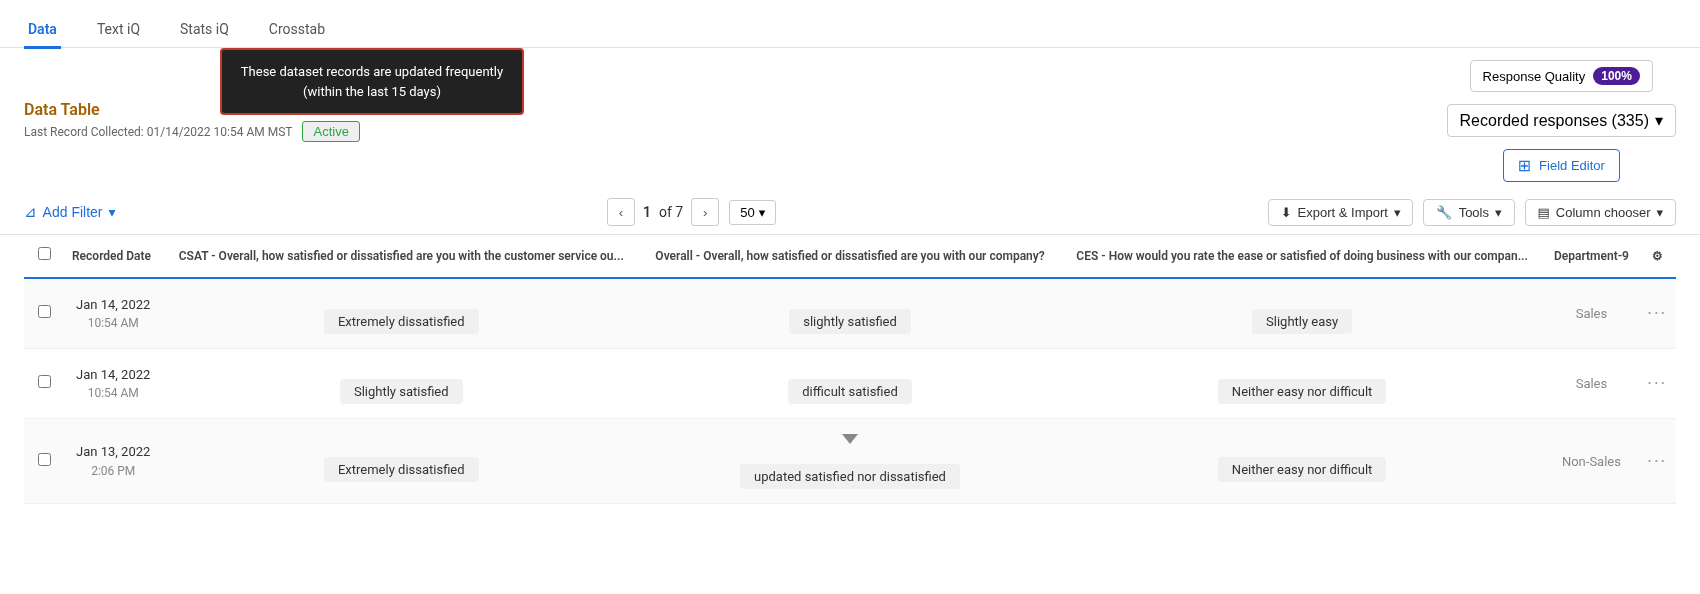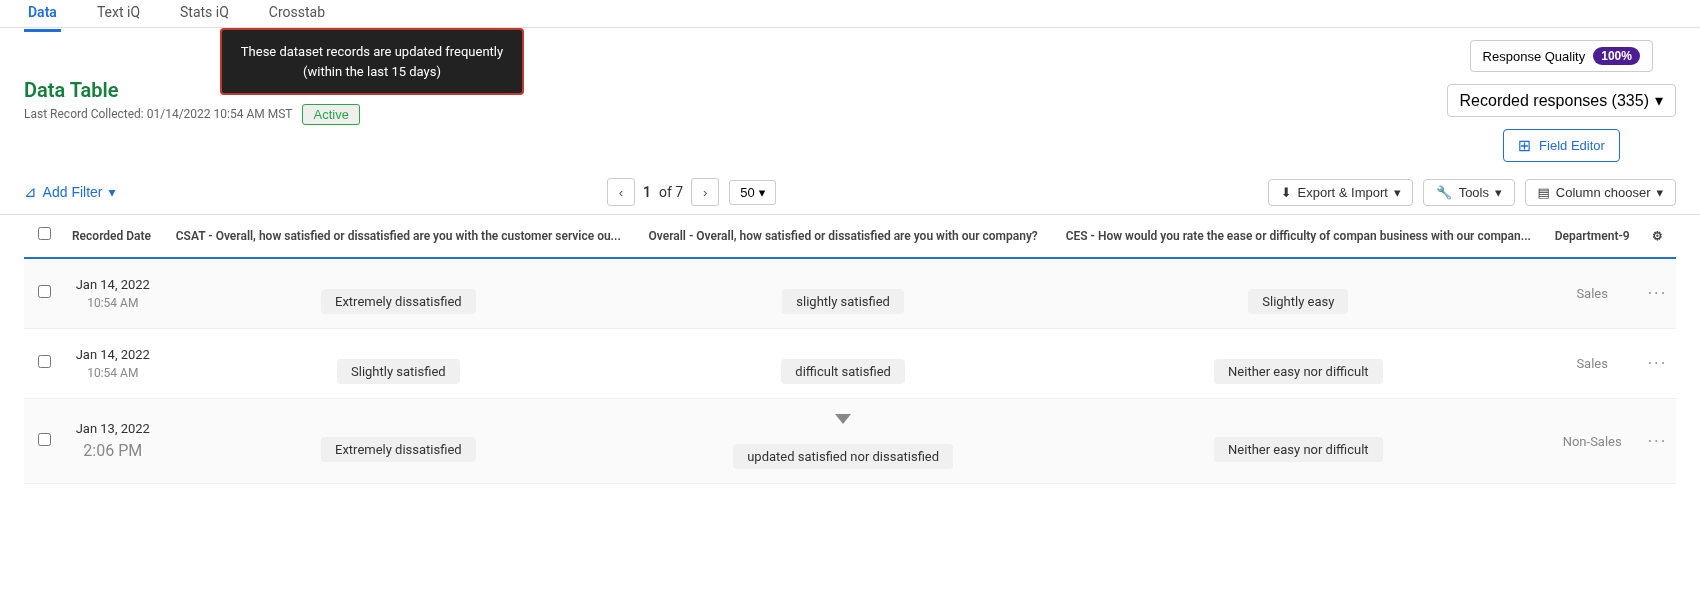--- a/index.html
+++ b/index.html
@@ -1,26 +1,26 @@
 <!DOCTYPE html>
 <html><head>
   <meta charset="utf-8">
   <style>
     * { box-sizing: border-box; margin: 0; padding: 0; }
     body { font-family: -apple-system, BlinkMacSystemFont, 'Segoe UI', Roboto, sans-serif; background: #fff; color: #333; font-size: 14px; }
 
     
-    .top-nav { display: flex; align-items: center; border-bottom: 1px solid #e0e0e0; padding: 12px 24px; gap: 32px; height: 28px; }
+    .top-nav { display: flex; align-items: flex-start; border-bottom: 1px solid #e0e0e0; padding: 12px 24px; gap: 32px; height: 48px; }
     .nav-item { padding: 10px 4px; cursor: pointer; color: #555; font-size: 14px; border-bottom: 3px solid transparent; line-height: 1; }
     .nav-item.active { color: #1d6fdb; border-bottom: 3px solid #1d6fdb; font-weight: 600; }
 
     
     .header { display: flex; align-items: center; padding: 12px 24px 8px; gap: 16px; position: relative; }
     .header-left { flex: 1; }
-    .header-title { font-size: 20px; font-weight: 600; color: #15803d; }
+    .header-title { font-size: 16px; font-weight: 600; color: #a16207; }
     .header-sub { font-size: 12px; color: #666; margin-top: 2px; display: flex; align-items: center; gap: 10px; }
     .active-badge { border: 1px solid #28a745; color: #28a745; padding: 2px 10px; border-radius: 3px; font-size: 13px; font-weight: 500; cursor: pointer; }
     .header-right { display: flex; align-items: center; gap: 12px; flex-direction: column; }
     .response-quality-btn { border: 1px solid #ccc; border-radius: 4px; padding: 6px 12px; display: flex; align-items: center; gap: 8px; font-size: 13px; background: #fff; cursor: pointer; }
     .quality-badge { background: #4c1d95; color: #fff; border-radius: 10px; padding: 2px 8px; font-size: 12px; font-weight: 600; }
     .recorded-btn { border: 1px solid #ccc; border-radius: 4px; padding: 6px 12px; font-size: 16px; background: #fff; cursor: pointer; display: flex; align-items: center; gap: 6px; }
     .field-editor-btn { border: 1px solid #1d6fdb; border-radius: 4px; padding: 6px 14px; font-size: 13px; background: #fff; color: #1d6fdb; cursor: pointer; display: flex; align-items: center; gap: 8px; font-weight: 500; }
 
     
     .tooltip-box { position: absolute; top: 0; left: 220px; background: #222; color: #fff; padding: 12px 16px; border-radius: 4px; border: 2px solid #c0392b; font-size: 13px; line-height: 1.5; text-align: center; width: 304px; z-index: 100; }
@@ -141,21 +141,21 @@
         <th class="left">
           <span>Recorded Date</span>
         </th>
         <th>
           <span>CSAT - Overall, how satisfied or dissatisfied are you with the customer service ou...</span>
         </th>
         <th>
           <span>Overall - Overall, how satisfied or dissatisfied are you with our company?</span>
         </th>
         <th>
-          <span>CES - How would you rate the ease or difficulty of compan business with our compan...</span>
+          <span>CES - How would you rate the ease or satisfied of doing business with our compan...</span>
         </th>
         <th>
           <span>Department-9</span>
         </th>
         <th>
           <span>⚙</span>
         </th>
       </tr>
     </thead>
     <tbody id="table-body">
@@ -204,21 +204,21 @@
     <td>
       <span class="three-dots">···</span>
     </td>
   </tr>
         <tr class="row-odd">
     <td class="check-col">
       <input type="checkbox" style="">
     </td>
     <td class="date-cell">
       <div>Jan 13, 2022</div>
-      <div style="color:#888; font-size:16px;">2:06 PM</div>
+      <div style="color:#888; font-size:12px;">2:06 PM</div>
     </td>
     <td>
       <span class="chip">Extremely dissatisfied</span>
     </td>
     <td>
       <span class="caret-down"></span><br>
       <span class="chip">updated satisfied nor dissatisfied</span>
     </td>
     <td>
       <span class="chip">Neither easy nor difficult</span>

